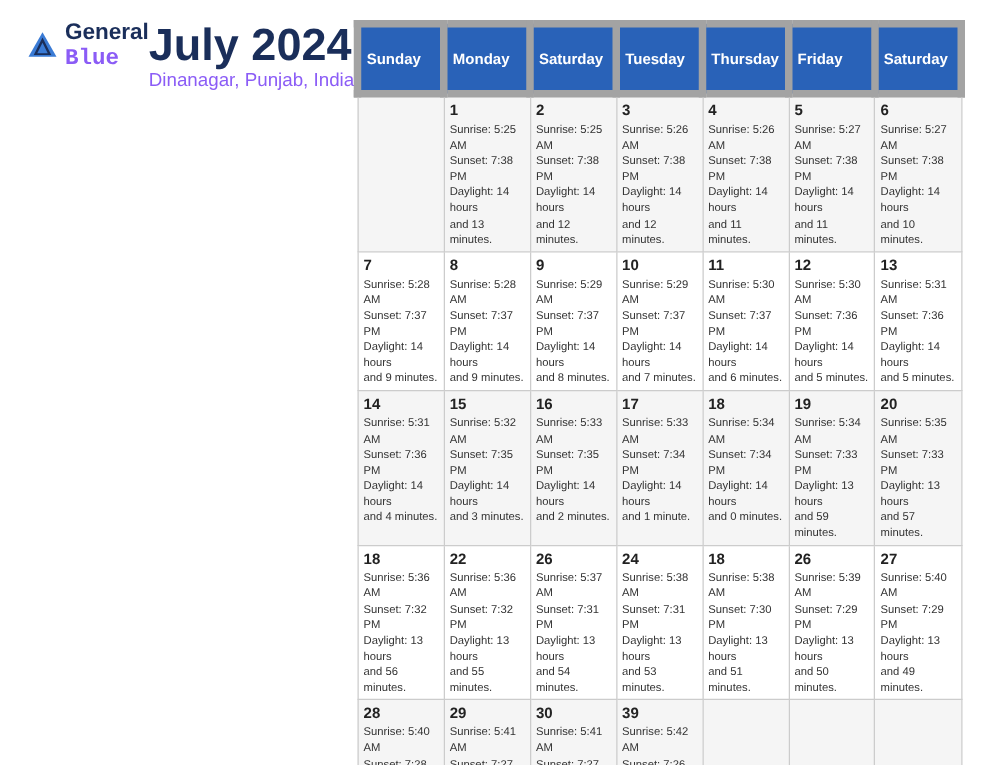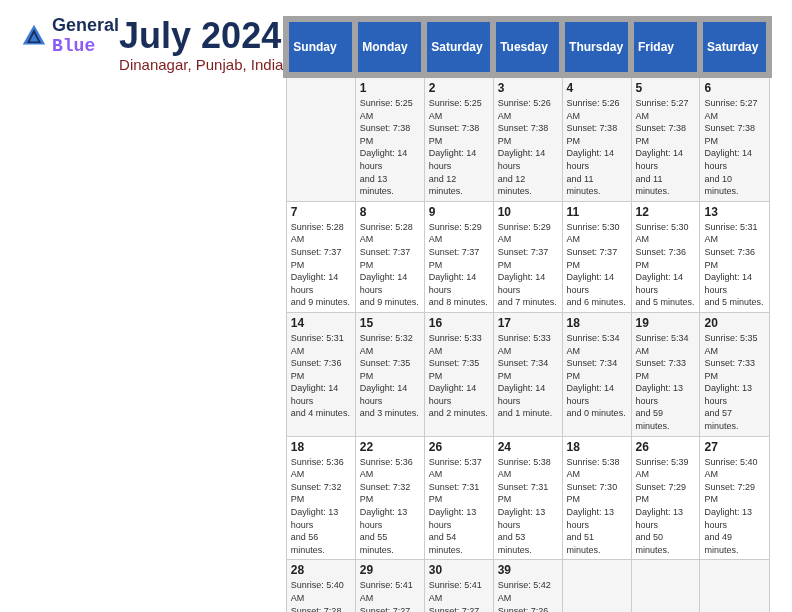--- a/index.html
+++ b/index.html
@@ -44,21 +44,21 @@
     .title-area {
     }
     .month-title {
       font-size: 36px;
       font-weight: bold;
       color: #1a2e5a;
       line-height: 1.1;
     }
     .location {
       font-size: 15px;
-      color: #7f1d1d;
+      color: #8b5cf6;
       font-weight: normal;
     }
     .calendar {
       flex: 1;
       border: 1px solid #ccc;
       border-collapse: collapse;
       width: 100%;
       table-layout: fixed;
     }
     .calendar thead tr th {

